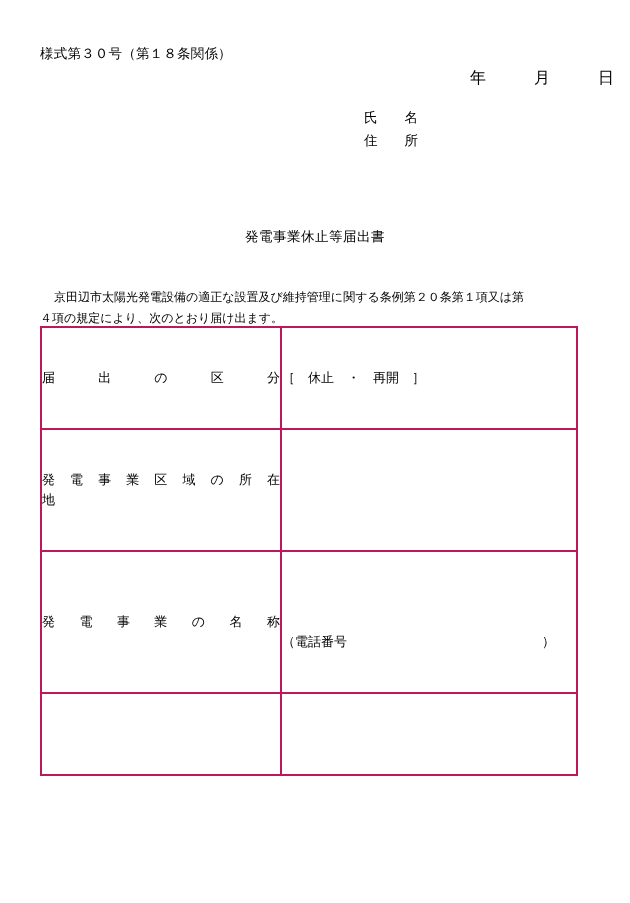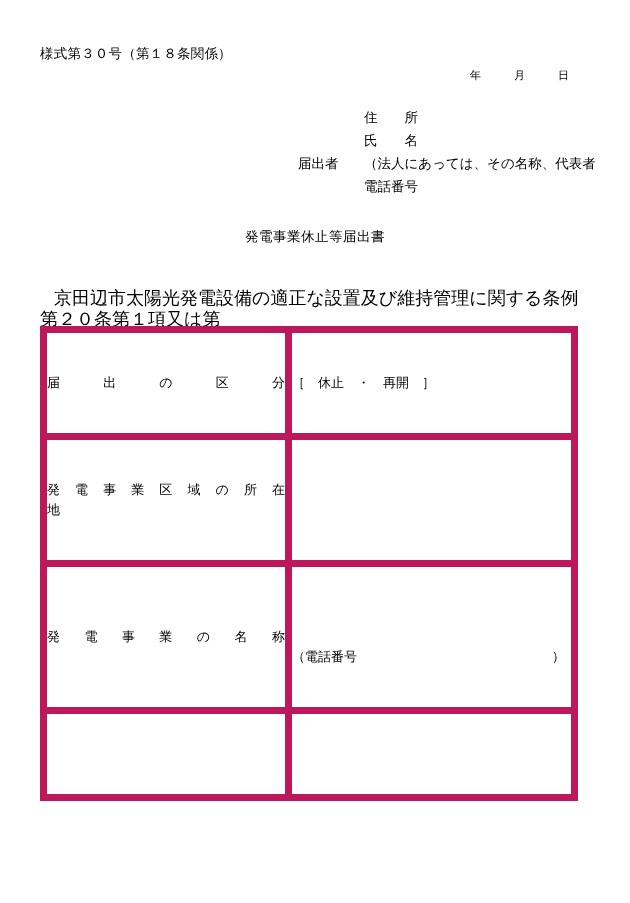--- a/index.html
+++ b/index.html
@@ -25,21 +25,21 @@
     position: absolute;
     left: 40px;
     top: 45px;
     font-size: 13.5px;
     letter-spacing: 0.2px;
   }
   .date-line {
     position: absolute;
     left: 470px;
     top: 68px;
-    font-size: 11px;
+    font-size: 16px;
     white-space: pre;
   }
   .addressee {
     position: absolute;
     left: 58px;
     top: 100px;
     font-size: 13.5px;
   }
   .submitter-block {
     position: absolute;
@@ -67,34 +67,34 @@
     width: 630px;
     text-align: center;
     font-size: 13.5px;
     letter-spacing: 0.5px;
   }
   .intro {
     position: absolute;
     left: 40px;
     top: 287px;
     width: 550px;
-    font-size: 18px;
+    font-size: 12px;
     line-height: 21px;
   }
   .intro .l1 { text-indent: 14px; }
   table.form {
     position: absolute;
     left: 40px;
     top: 326px;
     width: 538px;
     border-collapse: collapse;
     table-layout: fixed;
   }
   table.form td {
-    border: 7px solid #be185d;
+    border: 2px solid #be185d;
     font-size: 13px;
     vertical-align: middle;
     padding: 0;
   }
   td.label {
     width: 238px;
     text-align: center;
     padding: 0 8px;
     white-space: pre;
     line-height: 20px;
@@ -121,40 +121,33 @@
 <div class="page">
 
   <div class="form-no">様式第３０号（第１８条関係）</div>
 
   <div class="date-line">年　　　月　　　日</div>
 
 
   <div class="submitter-block">
     <div class="sb-row">
       <span class="sb-label"></span>
-      <span class="sb-val">住　　所</span>
+      <span class="sb-val">氏　　名</span>
     </div>
     <div class="sb-row">
       <span class="sb-label"></span>
-      <span class="sb-val">氏　　名</span>
-    </div>
-    <div class="sb-row">
-      <span class="sb-label">届出者</span>
-      <span class="sb-val">（法人にあっては、その名称、代表者</span>
-    </div>
-    <div class="sb-row">
-      <span class="sb-label"></span>
-      <span class="sb-val">電話番号</span>
+      <span class="sb-val">住　　所</span>
     </div>
   </div>
 
   <div class="doc-title">発電事業休止等届出書</div>
 
   <div class="intro">
     <div class="l1">京田辺市太陽光発電設備の適正な設置及び維持管理に関する条例第２０条第１項又は第</div>
+    <div>４項の規定により、次のとおり届け出ます。</div>
   </div>
 
   <table class="form">
     <tbody>
 
       <tr style="height:22px">
         <td class="label">
           <span class="sp">届　出　の　区　分</span>
         </td>
         <td class="value">

